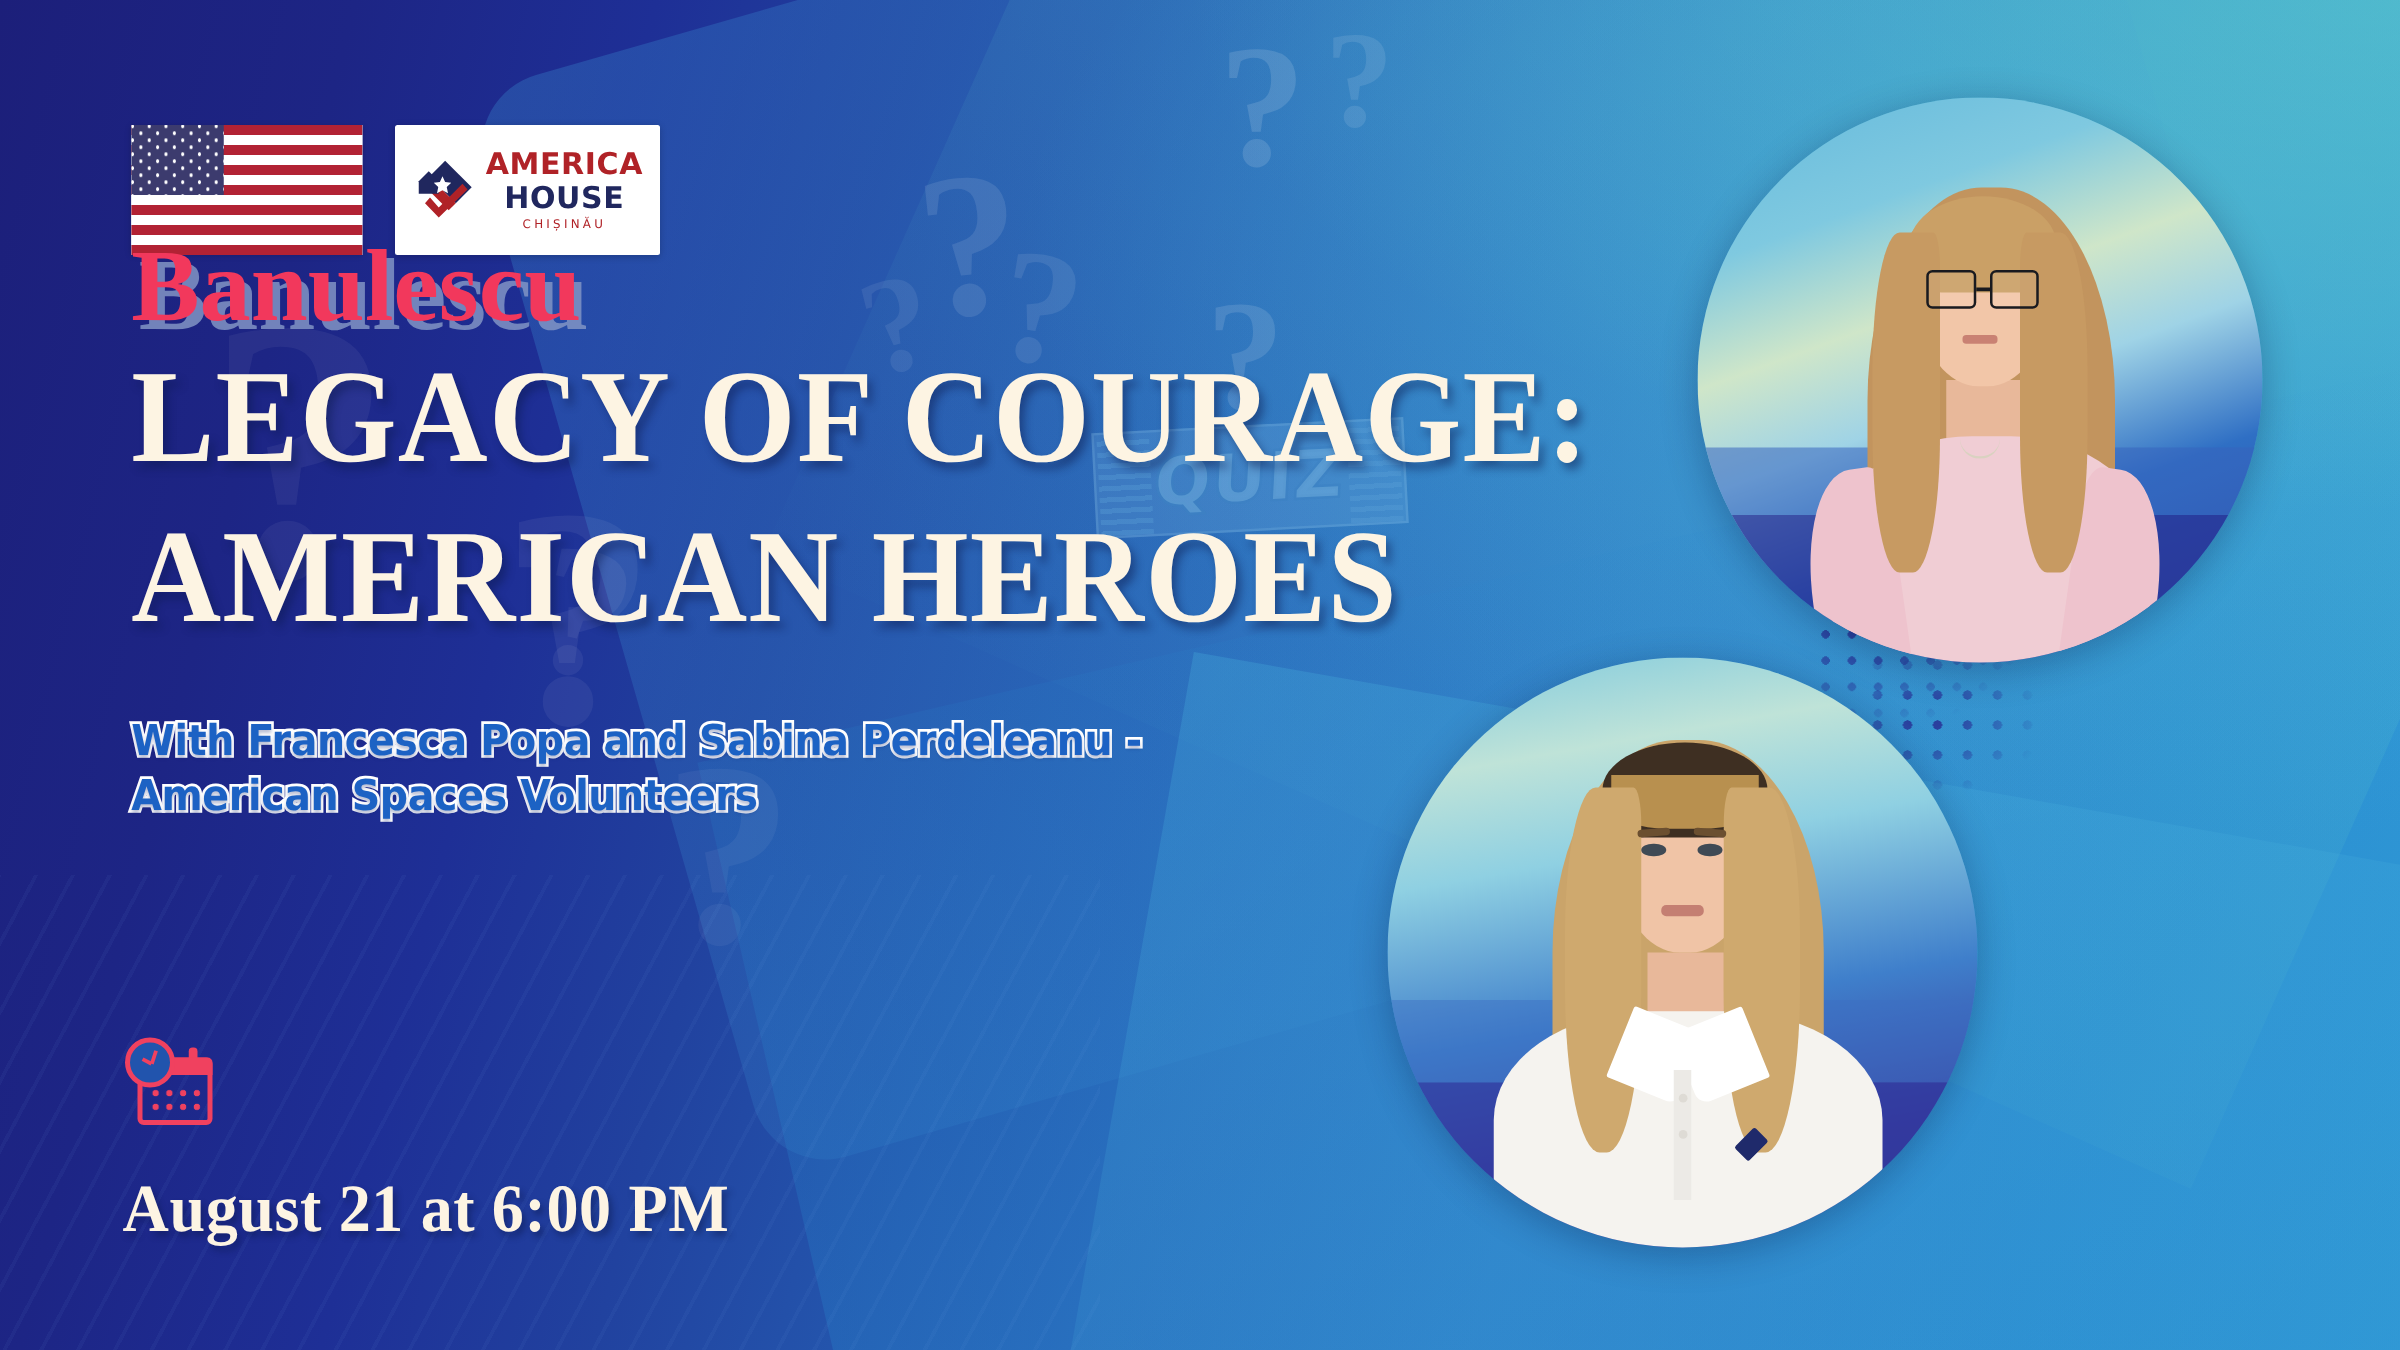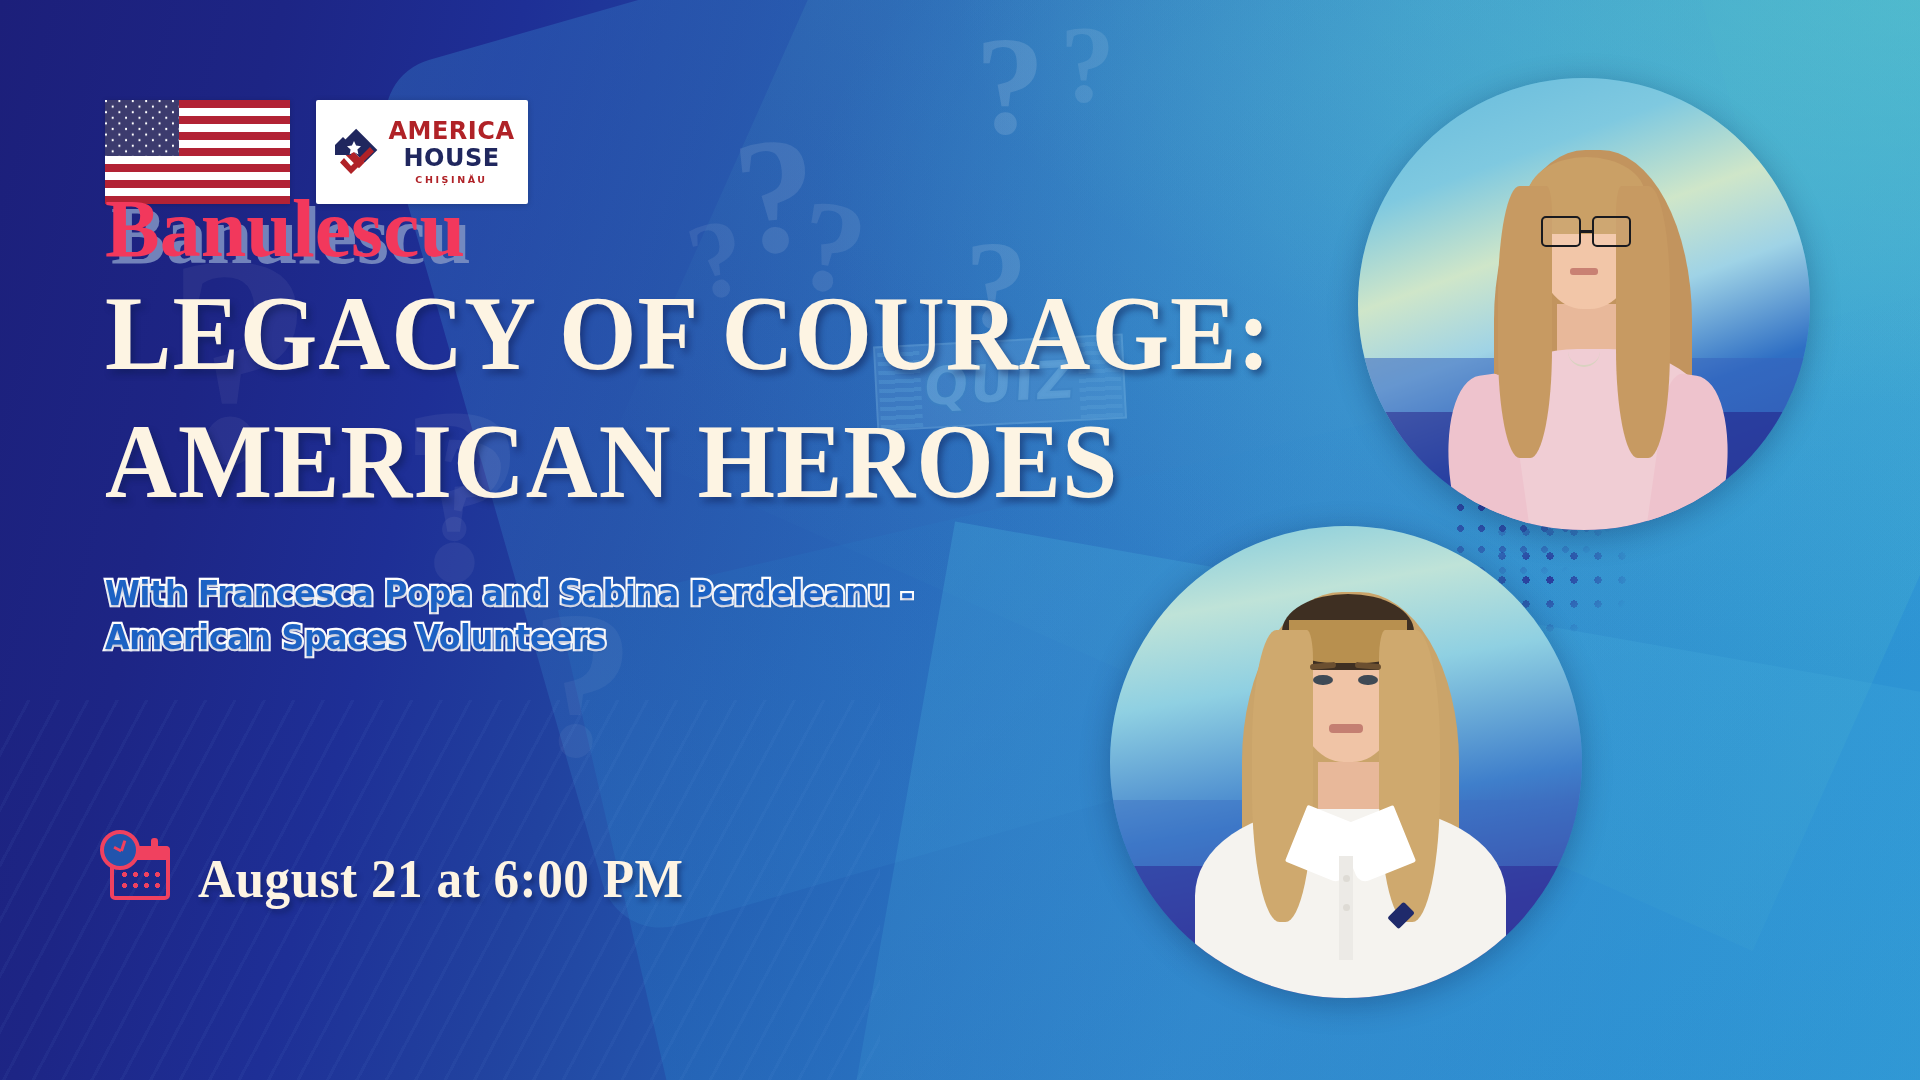--- a/index.html
+++ b/index.html
@@ -141,21 +141,21 @@
   .ah-text{display:flex;flex-direction:column;align-items:flex-start;line-height:1;}
   .ah-america{
     font-family:"DejaVu Sans", sans-serif;font-weight:700;font-size:24px;
     color:#b02227;letter-spacing:.5px;
   }
   .ah-house{
     font-family:"DejaVu Sans", sans-serif;font-weight:700;font-size:24px;
     color:#20275e;letter-spacing:.5px;margin-top:3px;align-self:center;
   }
   .ah-city{
-    font-family:"DejaVu Sans", sans-serif;font-weight:700;font-size:9.5px;
+    font-family:"DejaVu Sans", sans-serif;font-weight:400;font-size:9.5px;
     color:#b02227;letter-spacing:2.6px;margin-top:5px;align-self:center;
   }
 
   
   .headline{position:absolute;left:105px;top:190px;width:940px;}
 
   .jeopardy{
     font-family:"Liberation Serif", serif;
     font-weight:700;
     font-size:82px;
@@ -191,21 +191,21 @@
     letter-spacing:-0.3px;
     transform:scaleX(0.93);
     transform-origin:left center;
     -webkit-text-stroke:4.5px #ffffff;
     paint-order:stroke fill;
     text-shadow:0 2px 3px rgba(20,40,110,0.30);
   }
 
   
   .info{position:absolute;left:98px;top:828px;display:flex;flex-direction:column;gap:22px;}
-  .info-row{display:flex;align-items:flex-end;gap:22px;}
+  .info-row{display:flex;align-items:flex-start;gap:34px;flex-direction:column;}
 
   .icon-box{width:78px;height:78px;position:relative;flex:0 0 auto;}
 
   
   .cal{
     position:absolute;left:12px;top:18px;width:60px;height:54px;
     border:4px solid #f0415f;border-radius:5px;background:transparent;
   }
   .cal .cal-head{
     position:absolute;left:-4px;right:-4px;top:-4px;height:14px;

